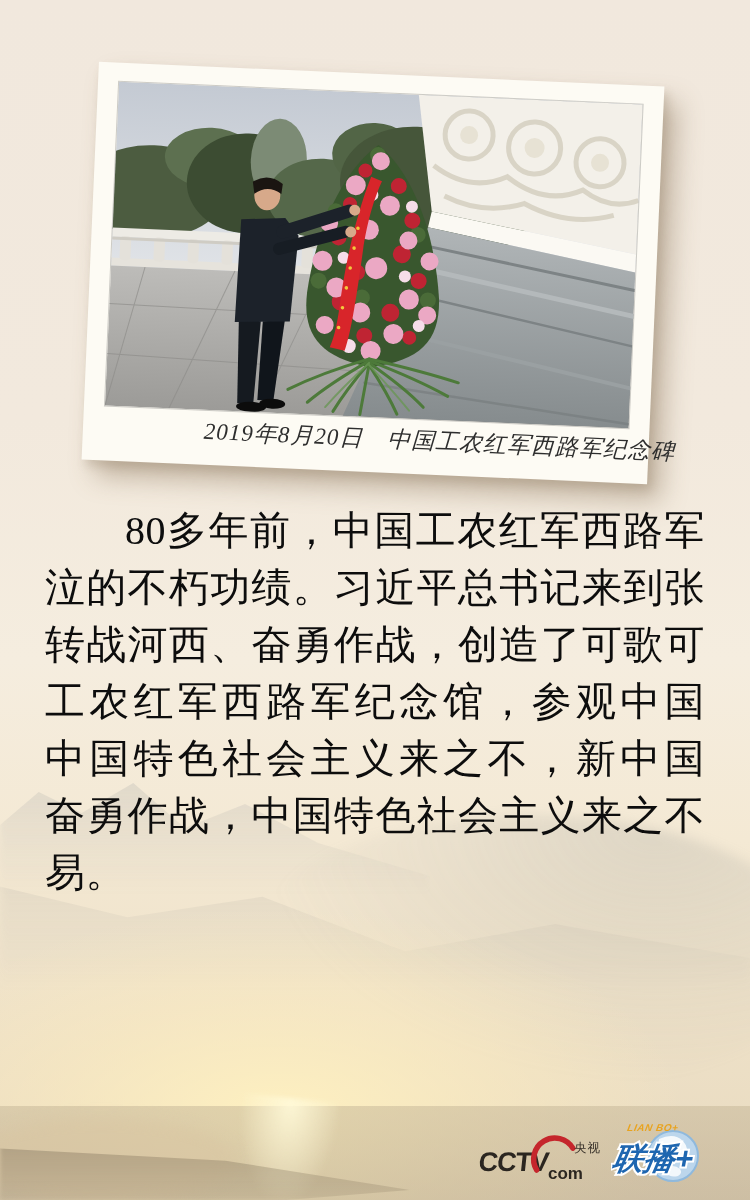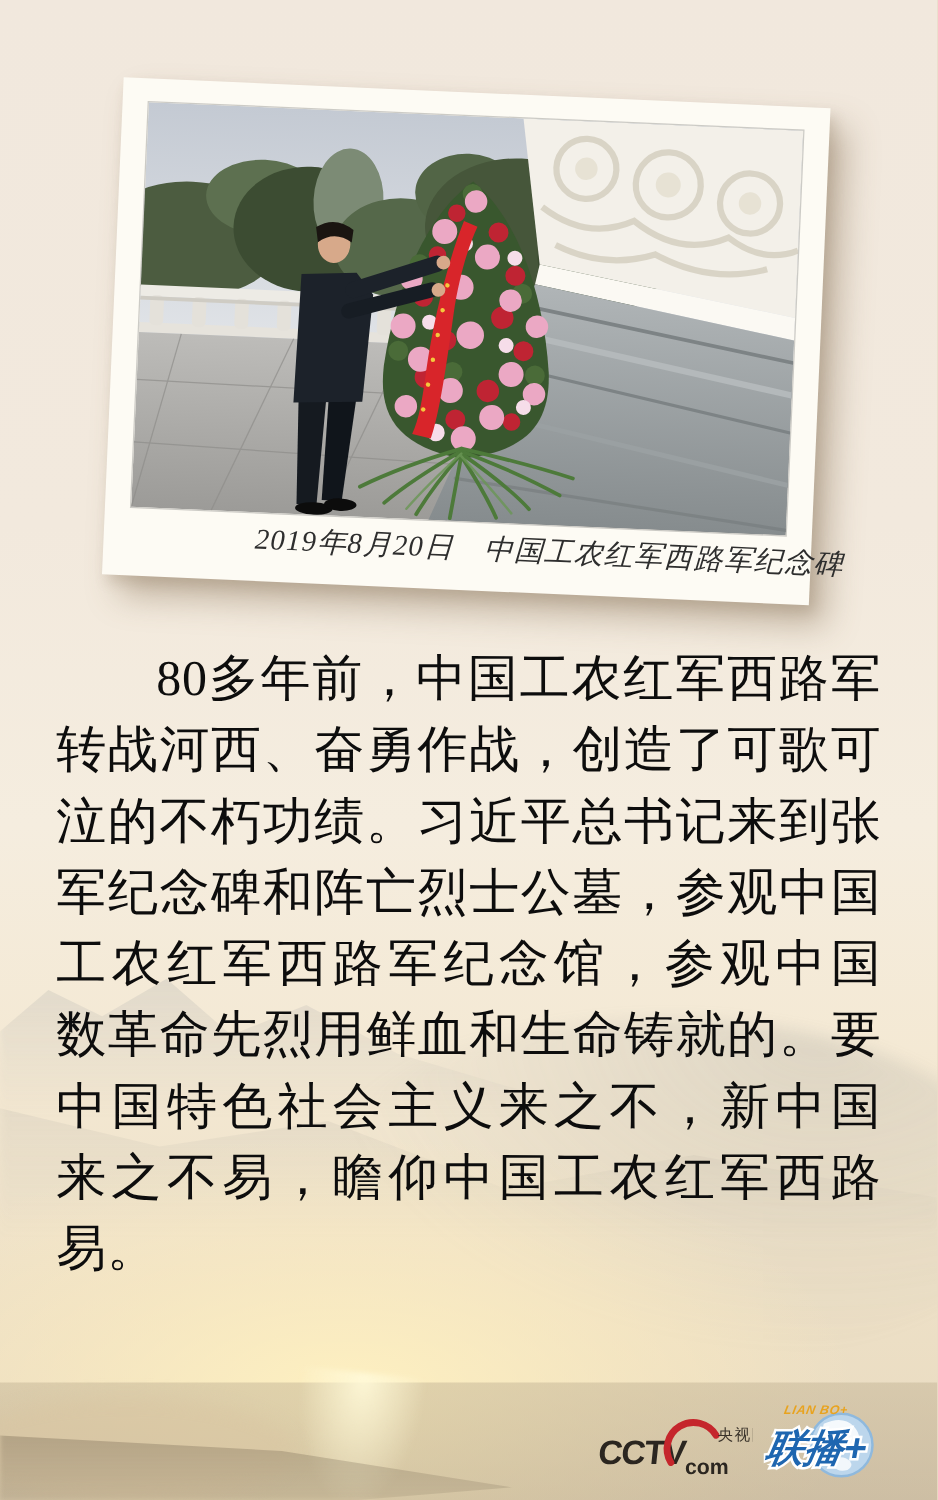--- a/index.html
+++ b/index.html
@@ -36,21 +36,21 @@
   
   .polaroid{position:absolute;left:90px;top:74px;width:566px;height:398px;
     background:var(--card-bg,#fdfbf4);transform:rotate(2.5deg);transform-origin:50% 50%;
     padding:19px 21px 0 21px;box-sizing:border-box;
     box-shadow:14px 16px 26px rgba(118,94,66,.38), 4px 6px 10px rgba(118,94,66,.18);}
   .photo{display:block;width:524px;height:324px;outline:1px solid rgba(60,60,60,.25);}
   .caption{margin-top:7px;font-size:23px;line-height:30px;color:var(--caption-color,#2e2e2e);
     text-align:center;padding-left:100px;font-style:italic;letter-spacing:1px;white-space:nowrap;}
 
   
-  .article{position:absolute;left:45px;top:514px;width:660px;font-size:40px;line-height:57px;
+  .article{position:absolute;left:45px;top:502px;width:660px;font-size:40px;line-height:57px;
     letter-spacing:.5px;color:var(--text-color,#0d0d0d);}
   .article-line{text-align:justify;text-align-last:justify;}
   .article-line.first{text-indent:2em;}
   .article-line.last{text-align-last:left;}
 
   
   .cctv-logo{position:absolute;left:476px;top:1131px;width:126px;height:52px;}
   .lianbo-logo{position:absolute;left:611px;top:1119px;width:94px;height:66px;}
   .cctv-dark{fill:var(--cctv-dark,#2b2620);}
   .cctv-red-stroke{stroke:var(--cctv-red,#c5262c);}
@@ -245,27 +245,25 @@
         <line x1="167" y1="160" x2="233" y2="140" stroke="#171d24" stroke-width="12" stroke-linecap="round"></line>
         <circle cx="241" cy="118" r="5.5" fill="#d7a98a"></circle>
         <circle cx="238" cy="140" r="5.5" fill="#d7a98a"></circle>
       </g>
     </svg>
     <div class="caption">2019年8月20日　中国工农红军西路军纪念碑</div>
   </div>
 
   <div class="article">
       <div class="article-line first">80多年前，中国工农红军西路军</div>
+      <div class="article-line">泣的不朽功绩。习近平总书记来到张</div>
       <div class="article-line">转战河西、奋勇作战，创造了可歌可</div>
-      <div class="article-line">泣的不朽功绩。习近平总书记来到张</div>
-      <div class="article-line">军纪念碑和阵亡烈士公墓，参观中国</div>
       <div class="article-line">工农红军西路军纪念馆，参观中国</div>
-      <div class="article-line">数革命先烈用鲜血和生命铸就的。要</div>
       <div class="article-line">中国特色社会主义来之不，新中国</div>
-      <div class="article-line">来之不易，瞻仰中国工农红军西路</div>
+      <div class="article-line">奋勇作战，中国特色社会主义来之不</div>
       <div class="article-line last">易。</div>
     </div>
 
   <svg class="cctv-logo logo-sans" viewBox="0 0 126 52">
     <g transform="skewX(-6)">
       <text x="6" y="40" font-size="27" font-weight="bold" letter-spacing="-1" class="cctv-dark">CCTV</text>
     </g>
     <path d="M60.7 39 A20 20 0 1 1 96.8 17.2" fill="none" class="cctv-red-stroke" stroke-width="5.5" stroke-linecap="round"></path>
     <text x="72" y="48" font-size="17" font-weight="bold" class="cctv-dark">com</text>
     <text x="98" y="21" font-size="12.5" letter-spacing="1" fill="#39322a">央视网</text>

